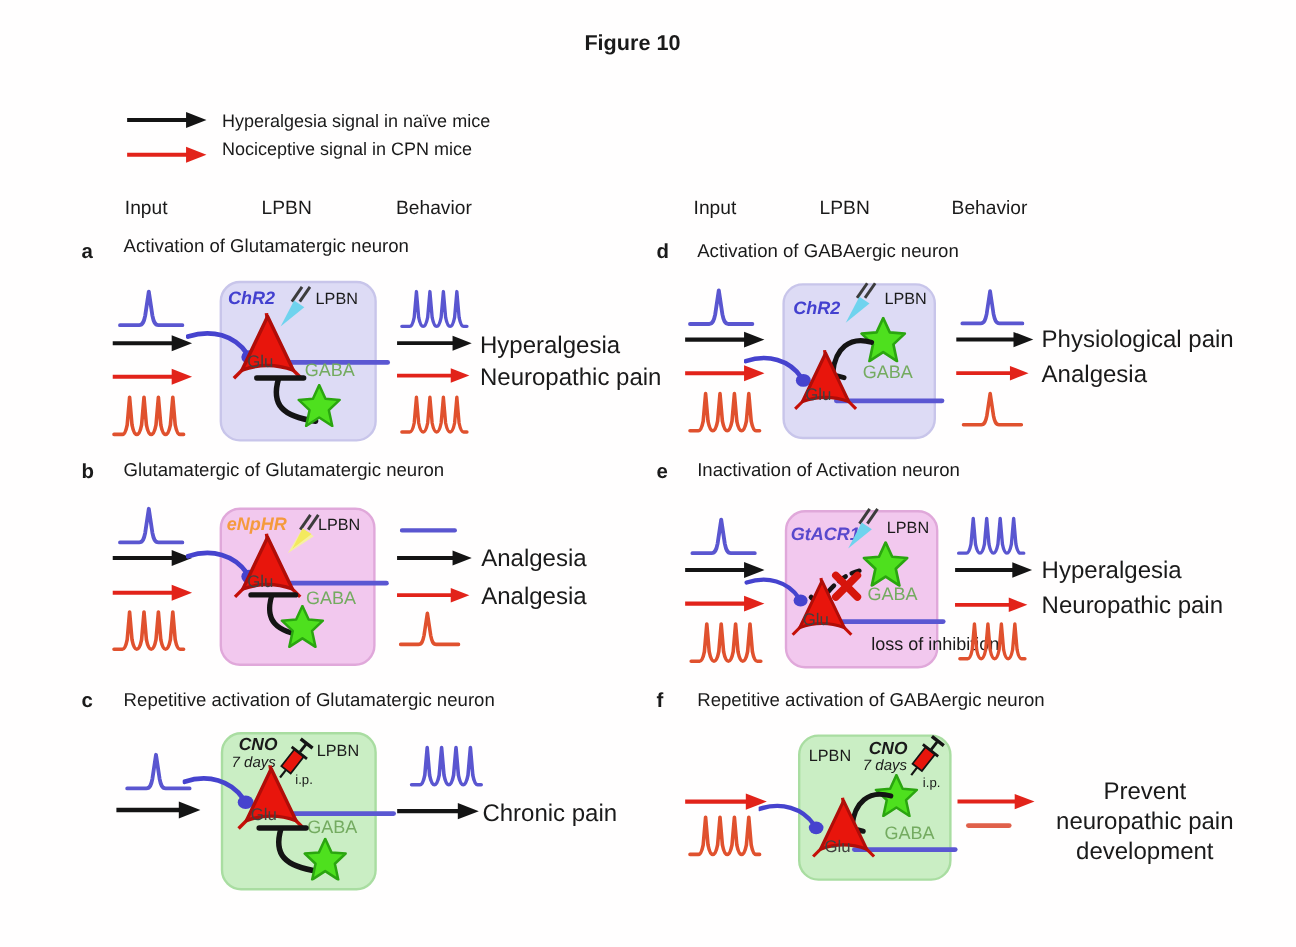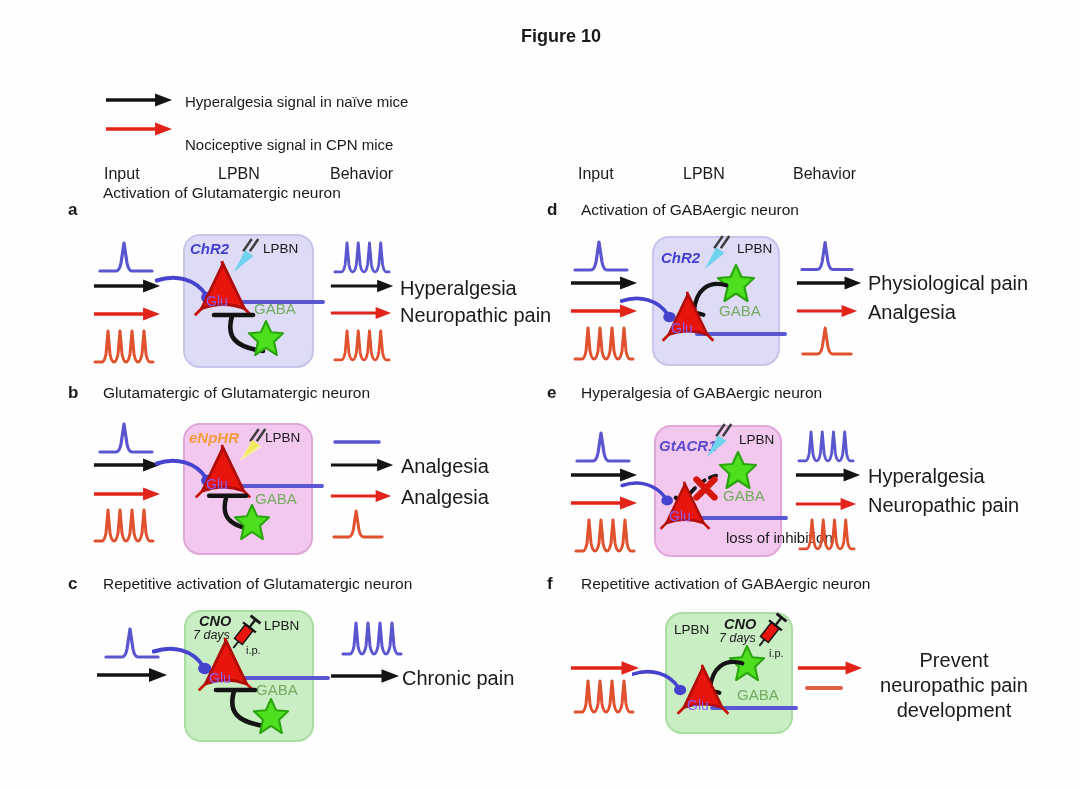--- a/index.html
+++ b/index.html
@@ -1,34 +1,34 @@
 <!DOCTYPE html>
 <html><head>
 <meta charset="utf-8">
 <style>
   html,body{margin:0;padding:0;}
   body{background:#fffefe;font-family:"Liberation Sans","DejaVu Sans",sans-serif;color:#1a1a1a;}
   .page{position:relative;width:1080px;height:789px;background:#fffefe;overflow:hidden;}
   .abs{position:absolute;}
   .t{font-size:15px;white-space:nowrap;line-height:1.15;}
-  .fig-title{font-size:18px;font-weight:bold;margin-left:34px;}
+  .fig-title{font-size:18px;font-weight:bold;}
   .hdr{font-size:16px;font-weight:normal;white-space:nowrap;}
   .letter{font-size:17px;font-weight:bold;}
   .ptitle{font-size:15.5px;white-space:nowrap;}
   .box{border-radius:17px;border:2px solid;}
   .box.lav{background:#dddbf5;border-color:#c8c5ea;}
   .box.pink{background:#f2c8ee;border-color:#e0a8da;}
   .box.green{background:#caeec4;border-color:#a9dda1;}
   .opsin{font-weight:bold;font-style:italic;font-size:15px;white-space:nowrap;}
   .c-chr2{color:#4340cf;}
   .c-enphr{color:#f59a3d;}
   .c-gtacr1{color:#5948cc;}
   .lpbn{font-size:13.5px;white-space:nowrap;}
   .gaba{font-size:15px;color:#74ab60;white-space:nowrap;}
-  .glu{font-size:14px;color:#8b5cf6;white-space:nowrap;}
+  .glu{font-size:14px;color:#404040;white-space:nowrap;}
   .drug{font-weight:bold;font-style:italic;font-size:14.5px;white-space:nowrap;}
   .dur{font-style:italic;font-size:12.5px;white-space:nowrap;}
   .route{font-size:11px;white-space:nowrap;}
   .note{font-size:15px;white-space:nowrap;}
   .wave-b{color:#5a56d0;}
   .wave-r{color:#e0512e;}
   .arr-k{color:#141414;}
   .arr-r{color:#e2231a;}
   .outline{height:3.5px;background:#5b57d2;border-radius:2px;}
   .flatred{height:3.5px;background:#e0604a;border-radius:2px;}
@@ -111,34 +111,34 @@
   <div class="abs fig-title" style="left:487px;top:26px;">Figure 10</div>
 
   <div>
     <svg class="abs arr-k" style="left:105px;top:92px;" width="68" height="16">
         <use href="#sym-arrow"></use>
       </svg>
     <div class="abs t" style="left:185px;top:93px;">Hyperalgesia signal in naïve mice</div>
     <svg class="abs arr-r" style="left:105px;top:121px;" width="68" height="16">
         <use href="#sym-arrow"></use>
       </svg>
-    <div class="abs t" style="left:185px;top:136px;">Nociceptive signal in CPN mice</div>
+    <div class="abs t" style="left:185px;top:116px;">Nociceptive signal in CPN mice</div>
   </div>
 
   <div class="abs hdr" style="left:104px;top:165px;">Input</div>
   <div class="abs hdr" style="left:218px;top:165px;">LPBN</div>
   <div class="abs hdr" style="left:330px;top:165px;">Behavior</div>
 
   <div class="abs hdr" style="left:578px;top:165px;">Input</div>
   <div class="abs hdr" style="left:683px;top:165px;">LPBN</div>
   <div class="abs hdr" style="left:793px;top:165px;">Behavior</div>
 
   <div>
     <div class="abs letter" style="left:68px;top:200px;">a</div>
-    <div class="abs ptitle" style="left:103px;top:184px;">Activation of Glutamatergic neuron</div>
+    <div class="abs ptitle" style="left:103px;top:197px;">Activation of Glutamatergic neuron</div>
     <svg class="abs wave-b" style="left:98px;top:239px;" width="56" height="36">
         <use href="#sym-spike"></use>
       </svg>
     <svg class="abs arr-k" style="left:93px;top:278px;" width="68" height="16">
         <use href="#sym-arrow"></use>
       </svg>
     <svg class="abs arr-r" style="left:93px;top:306px;" width="68" height="16">
         <use href="#sym-arrow"></use>
       </svg>
     <svg class="abs wave-r" style="left:93px;top:326px;" width="62" height="40">
@@ -321,21 +321,21 @@
         <use href="#sym-arrow"></use>
       </svg>
     <div class="abs behlabel" style="left:868px;top:301px;">Analgesia</div>
     <svg class="abs wave-r" style="left:801px;top:322px;" width="52" height="38">
         <use href="#sym-spike"></use>
       </svg>
   </div>
 
   <div>
     <div class="abs letter" style="left:547px;top:383px;">e</div>
-    <div class="abs ptitle" style="left:581px;top:384px;">Hyperalgesia of GABAergic neuron</div>
+    <div class="abs ptitle" style="left:581px;top:384px;">Inactivation of Activation neuron</div>
     <svg class="abs wave-b" style="left:575px;top:429px;" width="56" height="36">
         <use href="#sym-spike"></use>
       </svg>
     <svg class="abs arr-k" style="left:570px;top:467px;" width="68" height="16">
         <use href="#sym-arrow"></use>
       </svg>
     <svg class="abs arr-r" style="left:570px;top:495px;" width="68" height="16">
         <use href="#sym-arrow"></use>
       </svg>
     <svg class="abs wave-r" style="left:574px;top:515px;" width="62" height="40">

